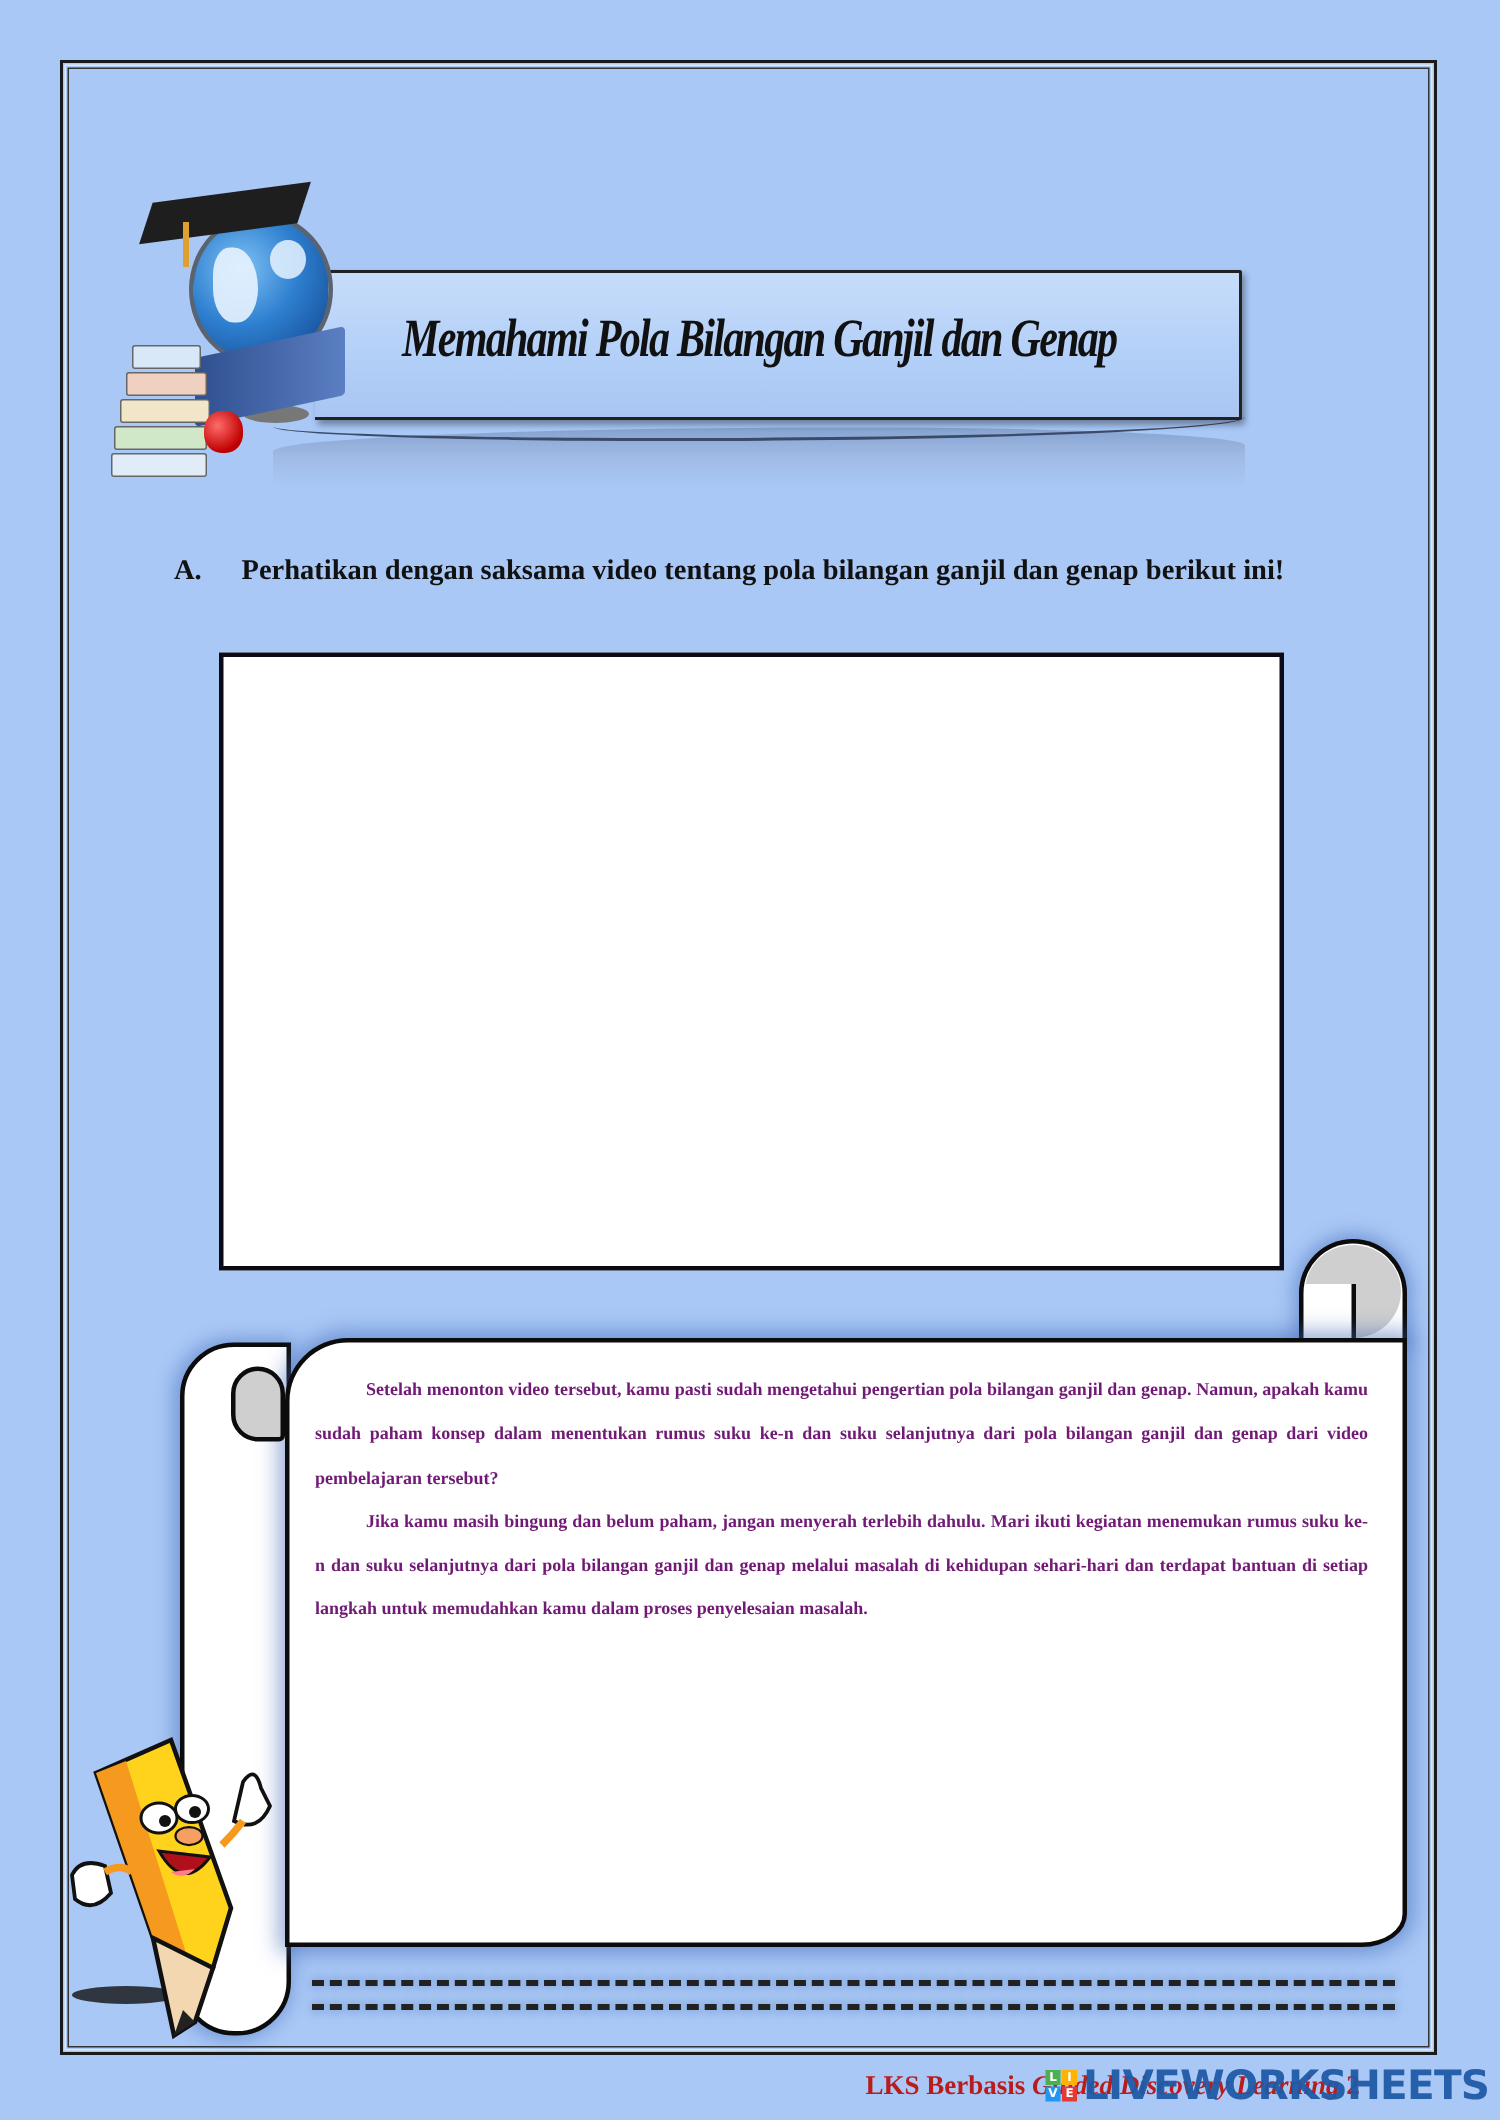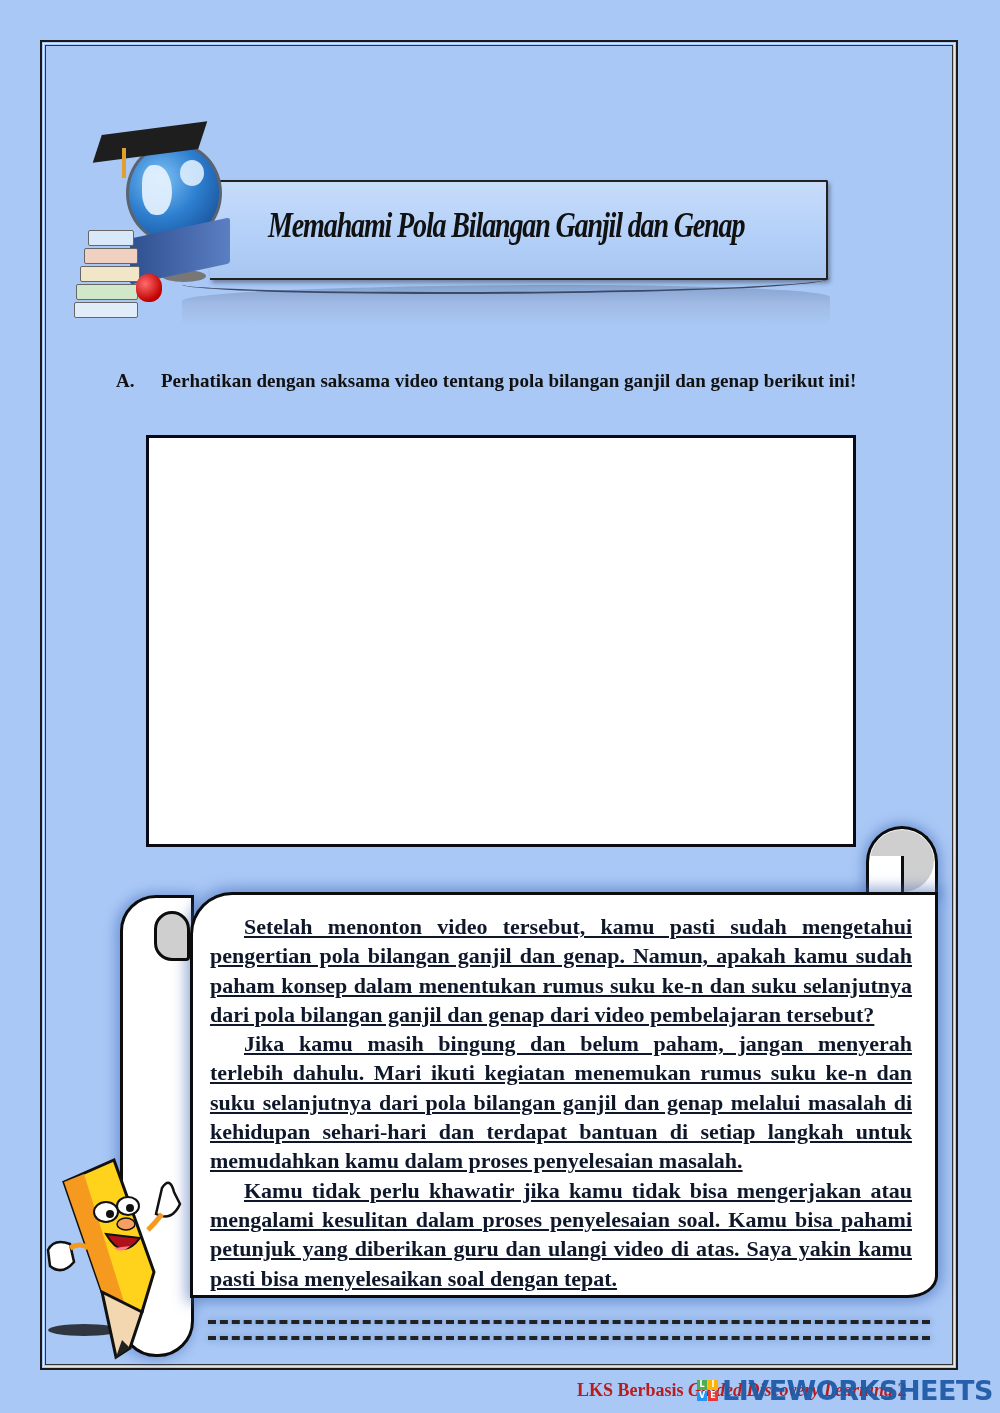--- a/index.html
+++ b/index.html
@@ -130,22 +130,22 @@
     border-radius:36px 0 36px 36px;
     box-shadow: -2px 0 12px 3px rgba(60,100,180,0.45);
   }
   .scroll-left-curl {
     position:absolute; left:154px; top:911px; width:36px; height:50px;
     background:#cfcfcf; border:3px solid #0c0c0c; box-sizing:border-box;
     border-radius:18px 18px 4px 18px;
   }
   .scroll-text {
     position:absolute; left:210px; top:912px; width:702px;
-    font-family:"Liberation Serif", serif; font-weight:bold; font-size:22px;
-    line-height:29.3px; color:#0f172a;text-decoration:underline;
+    font-family:"Liberation Serif", serif; font-weight:bold; font-size:12px;
+    line-height:29.3px; color:#701a75;
   }
   .scroll-text p { margin:0; text-indent:34px; text-align:justify; }
 
   
   .dashed-strip {
     position:absolute; left:208px; top:1320px; width:722px; height:20px;
     border-top:4px dashed #222; border-bottom:4px dashed #222;
     box-sizing:border-box;
     filter: drop-shadow(0 0 4px rgba(40,80,160,0.6));
   }
@@ -213,21 +213,20 @@
 <div class="scroll-left-roll"></div>
 <div class="scroll-right-roll"></div>
 <div class="scroll-right-curl"></div>
 <div class="scroll-right-curl-inner"></div>
 <div class="scroll-body"></div>
 <div class="scroll-left-curl"></div>
 
 <div class="scroll-text">
   <p>Setelah menonton video tersebut, kamu pasti sudah mengetahui pengertian pola bilangan ganjil dan genap. Namun, apakah kamu sudah paham konsep dalam menentukan rumus suku ke-n dan suku selanjutnya dari pola bilangan ganjil dan genap dari video pembelajaran tersebut?</p>
   <p>Jika kamu masih bingung dan belum paham, jangan menyerah terlebih dahulu. Mari ikuti kegiatan menemukan rumus suku ke-n dan suku selanjutnya dari pola bilangan ganjil dan genap melalui masalah di kehidupan sehari-hari dan terdapat bantuan di setiap langkah untuk memudahkan kamu dalam proses penyelesaian masalah.</p>
-  <p>Kamu tidak perlu khawatir jika kamu tidak bisa mengerjakan atau mengalami kesulitan dalam proses penyelesaian soal. Kamu bisa pahami petunjuk yang diberikan guru dan ulangi video di atas. Saya yakin kamu pasti bisa menyelesaikan soal dengan tepat.</p>
 </div>
 
 <div class="dashed-strip"></div>
 
 <svg class="pencil" viewBox="0 0 150 210">
   <ellipse cx="40" cy="178" rx="36" ry="6" fill="#111" opacity="0.8"></ellipse>
   <path d="M20 30 L70 8 L110 120 L98 160 L78 175 L58 140 Z" fill="#ffd21c" stroke="#111" stroke-width="3"></path>
   <path d="M20 30 L40 22 L80 150 L58 140 Z" fill="#f59a1e"></path>
   <path d="M58 140 L98 160 L86 196 L72 205 Z" fill="#f2d7b0" stroke="#111" stroke-width="3"></path>
   <path d="M78 188 L86 196 L72 205 Z" fill="#222"></path>

